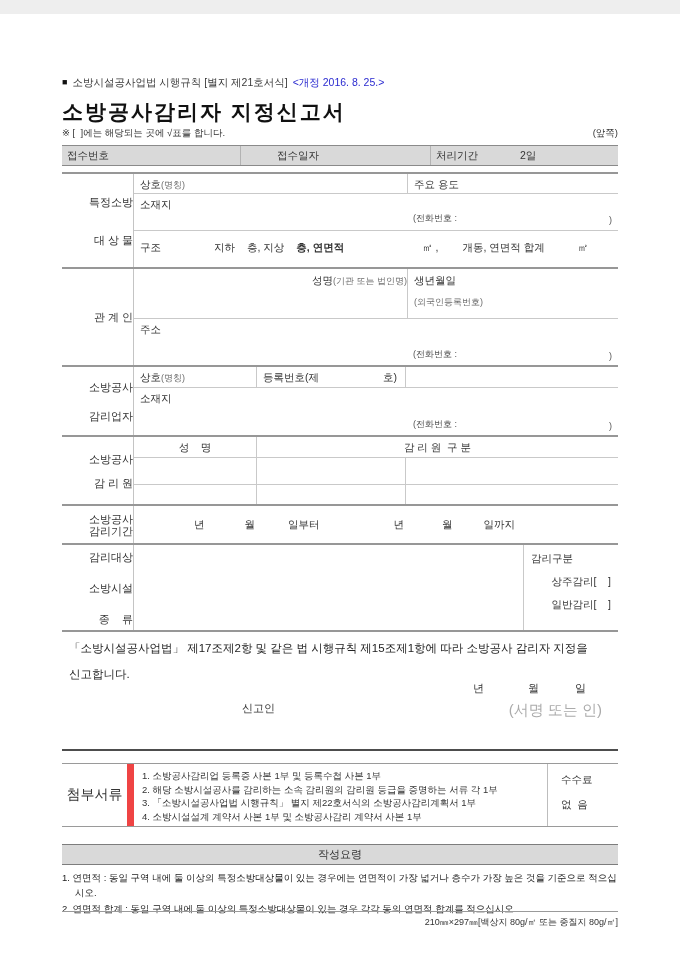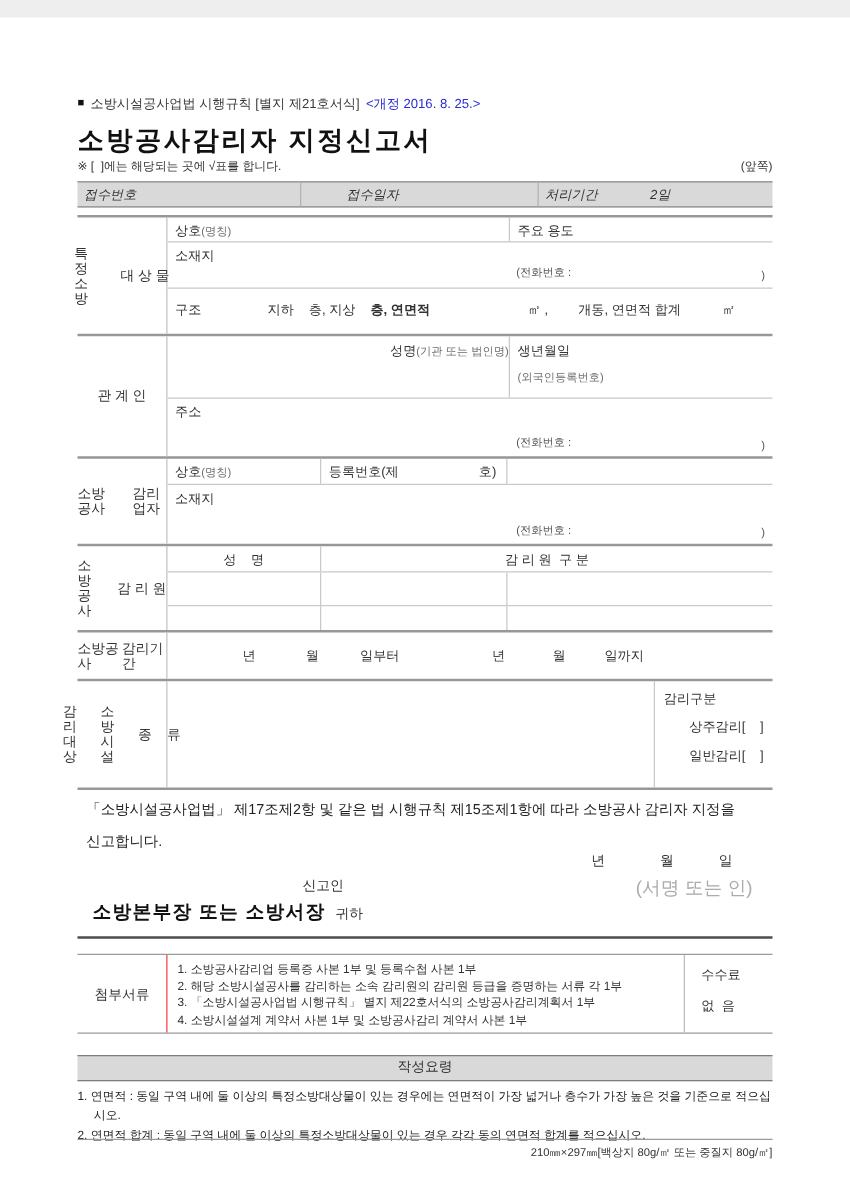--- a/index.html
+++ b/index.html
@@ -17,32 +17,32 @@
   #form-ref .bullet { font-size:9px; margin-right:5px; vertical-align:1px; color:#111; }
   #form-ref .rev { color:#2b2bd0; margin-left:5px; }
   #title { top:84px; width:556px; text-align:left; font-size:21px; font-weight:bold;
            letter-spacing:2px; color:#111; }
   #note-row { top:113px; display:flex; justify-content:space-between; font-size:9.5px; color:#333; }
 
   
   #receipt { top:131px; height:21px; width:556px; background:#d9d9d9;
              border-top:1px solid #8a8a8a; border-bottom:1px solid #8a8a8a;
              display:flex; font-size:10.5px; color:#333; }
-  .rc { padding:3px 0 0 5px;font-style:italic; }
+  .rc { padding:3px 0 0 5px; }
   .rc1 { width:178px; }
   .rc2 { width:190px; border-left:1px solid #b3b3b3;padding-left:36px; }
   .rc3 { flex:1; border-left:1px solid #b3b3b3; }
   .rc3 .rv { margin-left:42px; }
 
   
   #main-table { top:158px; width:556px; border-top:2px solid #979797; border-bottom:2px solid #979797; }
   .sec { display:flex; }
   .sec + .sec { border-top:2px solid #979797; }
   .lab { width:72px; flex:none; border-right:1px solid #c4c4c4; font-size:11px; color:#333;
-         display:flex; justify-content:center; align-items:center; }
+         display:flex; flex-direction:column; justify-content:center; align-items:flex-end; }
   .lab .l { line-height:12px; }
   .sbody { flex:1; position:relative; font-size:10.5px; color:#333; }
   .paren { font-size:9px; color:#6d6d6d; }
   .rowline { border-bottom:1px solid #c9c9c9; }
   .vline { border-right:1px solid #c9c9c9; }
   .cellpad { padding:4px 0 0 6px; }
   .phone-abs { position:absolute; bottom:5px; left:279px; font-size:9px; color:#555; }
   .phone-close { position:absolute; bottom:5px; right:6px; font-size:9px; color:#555; }
 
   .s1 { height:93px; } .s1 .lab { gap:26px; }
@@ -99,22 +99,22 @@
   #reporter-line .sign { position:absolute; right:16px; font-size:15px; color:#ababab; }
   #addressee { top:706px; left:74px; }
   #addressee .big { font-size:15px; font-weight:bold; color:#111; letter-spacing:1px; }
   #addressee .suffix { font-size:11px; color:#333; margin-left:8px; }
 
   #divider { top:735px; width:556px; height:2px; background:#4d4d4d; }
 
   
   #attachments { top:749px; width:556px; height:64px; border-top:1px solid #9a9a9a;
                  border-bottom:1px solid #9a9a9a; display:flex; }
-  .att-label { width:72px; flex:none; border-right:1px solid #ef4444; display:flex;
-               align-items:center; justify-content:center; font-size:11px; color:#333; }
+  .att-label { width:72px; flex:none; border-right:7px solid #ef4444; display:flex;
+               align-items:center; justify-content:center; font-size:14px; color:#333; }
   .att-list { flex:1; border-right:1px solid #bdbdbd; padding:5px 6px 0 8px;
               font-size:9.5px; line-height:13.5px; color:#333; }
   .att-fee { width:70px; flex:none; padding:9px 0 0 13px; font-size:10.5px; color:#333; }
   .att-fee .fv { display:block; margin-top:11px; }
 
   
   #guide-bar { top:830px; width:556px; height:21px; background:#d9d9d9;
                border-top:1px solid #7d7d7d; border-bottom:1px solid #7d7d7d;
                text-align:center; font-size:11px; color:#333; line-height:19px; }
   #guide-list { top:857px; width:556px; font-size:9.5px; line-height:14.5px; color:#222; }
@@ -279,23 +279,20 @@
     <span class="d0">년</span>
     <span class="d1">월</span>
     <span class="d2">일</span>
   </div>
 
   <div class="content abs" id="reporter-line">
     <span class="rep">신고인</span>
     <span class="sign">(서명 또는 인)</span>
   </div>
 
-  <div class="abs" id="addressee">
-    <span class="big">소방본부장 또는 소방서장</span><span class="suffix">귀하</span>
-  </div>
 
   <div class="content abs" id="divider"></div>
 
   <div class="content abs" id="attachments">
     <div class="att-label">첨부서류</div>
     <div class="att-list">
       <div>1. 소방공사감리업 등록증 사본 1부 및 등록수첩 사본 1부</div>
       <div>2. 해당 소방시설공사를 감리하는 소속 감리원의 감리원 등급을 증명하는 서류 각 1부</div>
       <div>3. 「소방시설공사업법 시행규칙」 별지 제22호서식의 소방공사감리계획서 1부</div>
       <div>4. 소방시설설계 계약서 사본 1부 및 소방공사감리 계약서 사본 1부</div>

